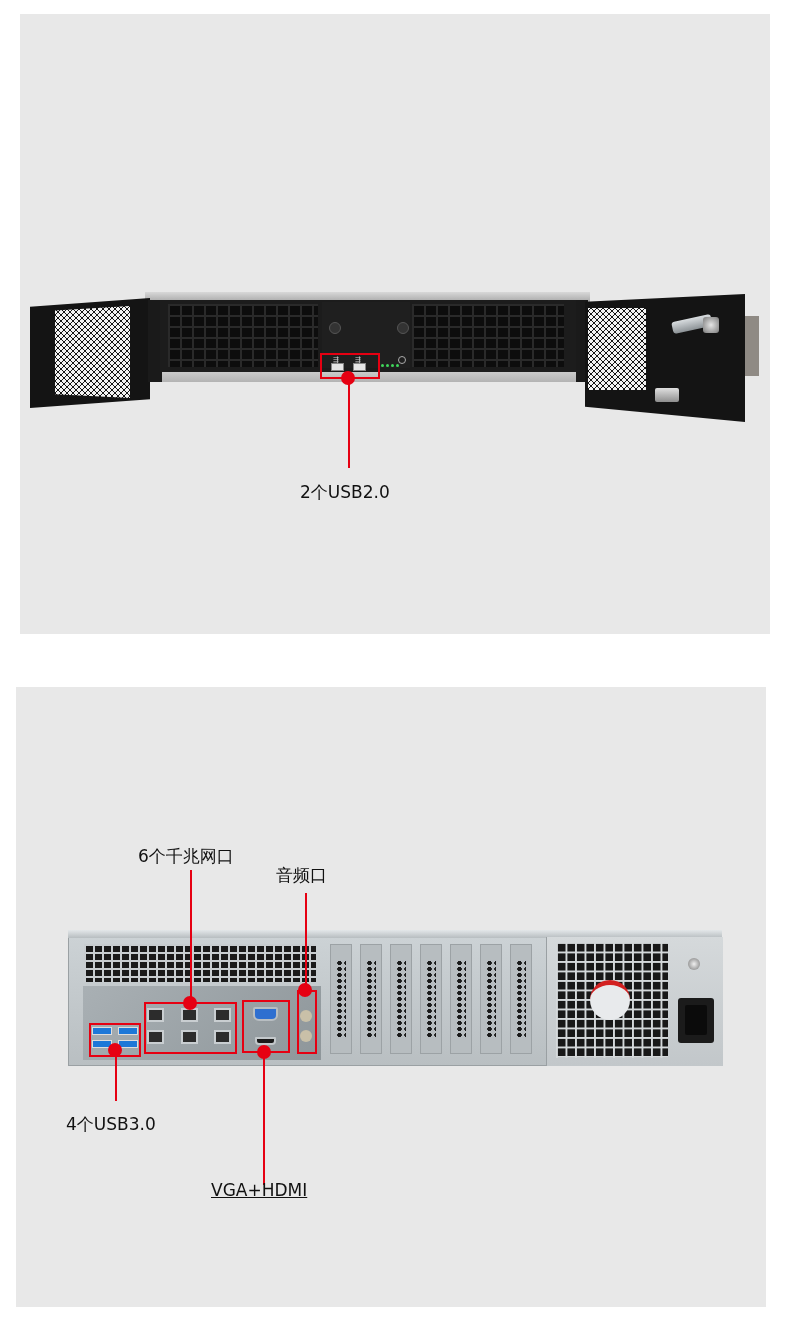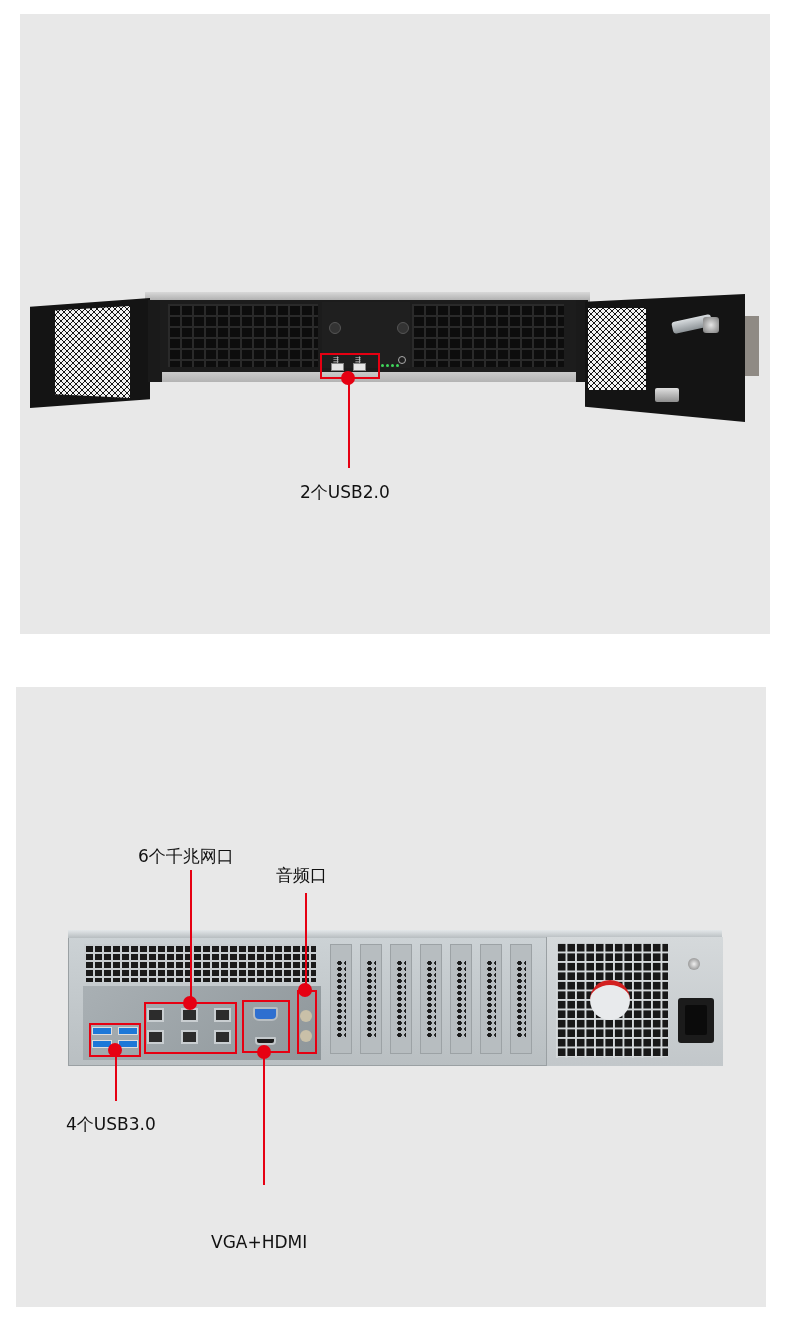--- a/index.html
+++ b/index.html
@@ -173,13 +173,13 @@
 <div class="label" style="left:276px; top:864px;">音频口</div>
 
 <div class="hl-box" style="left:89px; top:1023px; width:52px; height:34px;"></div>
 <div class="dot" style="left:108px; top:1043px;"></div>
 <div class="vline" style="left:115px; top:1055px; height:46px;"></div>
 <div class="label" style="left:66px; top:1113px;">4个USB3.0</div>
 
 <div class="hl-box" style="left:242px; top:1000px; width:48px; height:53px;"></div>
 <div class="dot" style="left:257px; top:1045px;"></div>
 <div class="vline" style="left:263px; top:1057px; height:128px;"></div>
-<div class="label" style="left:211px; top:1232px;">VGA+HDMI</div>
+<div class="label" style="left:211px; top:1180px;text-decoration:underline;">VGA+HDMI</div>
 
 </body></html>

